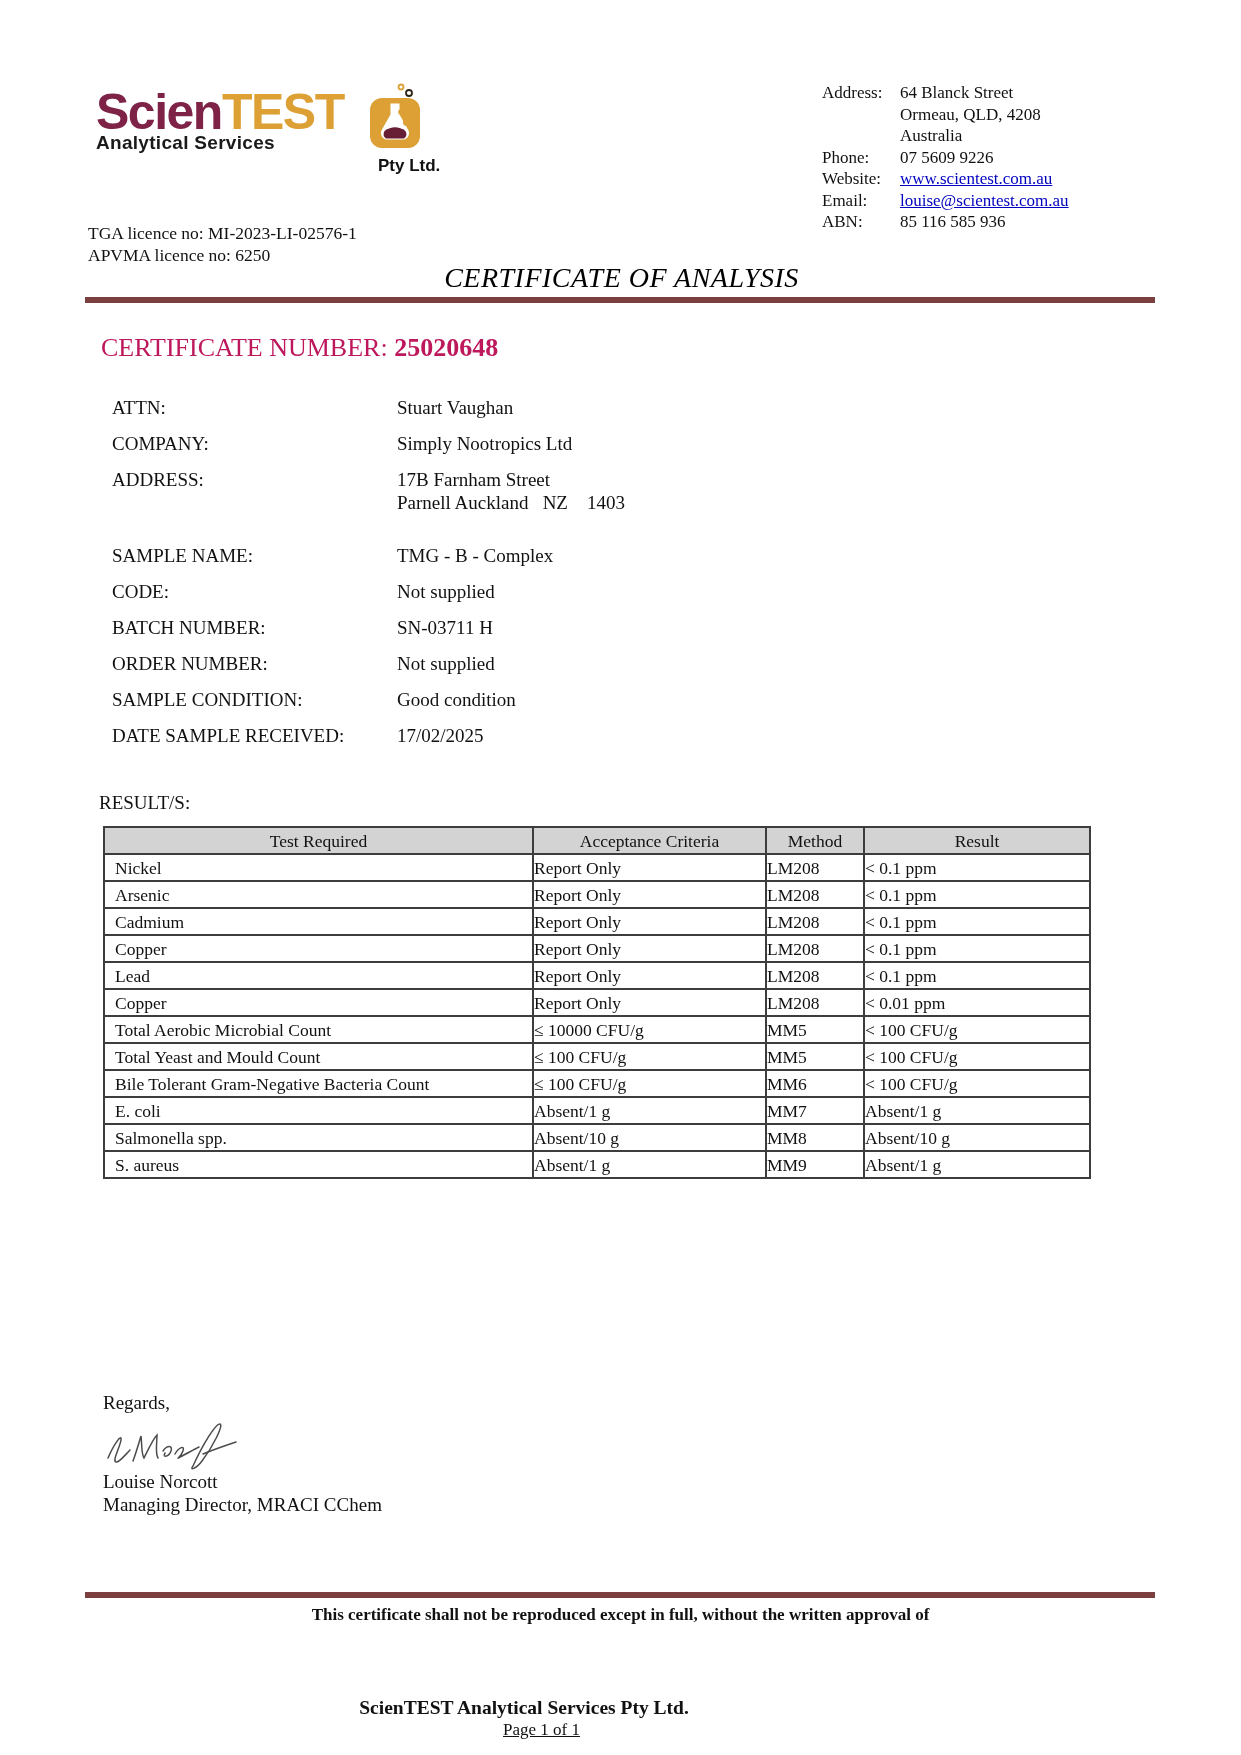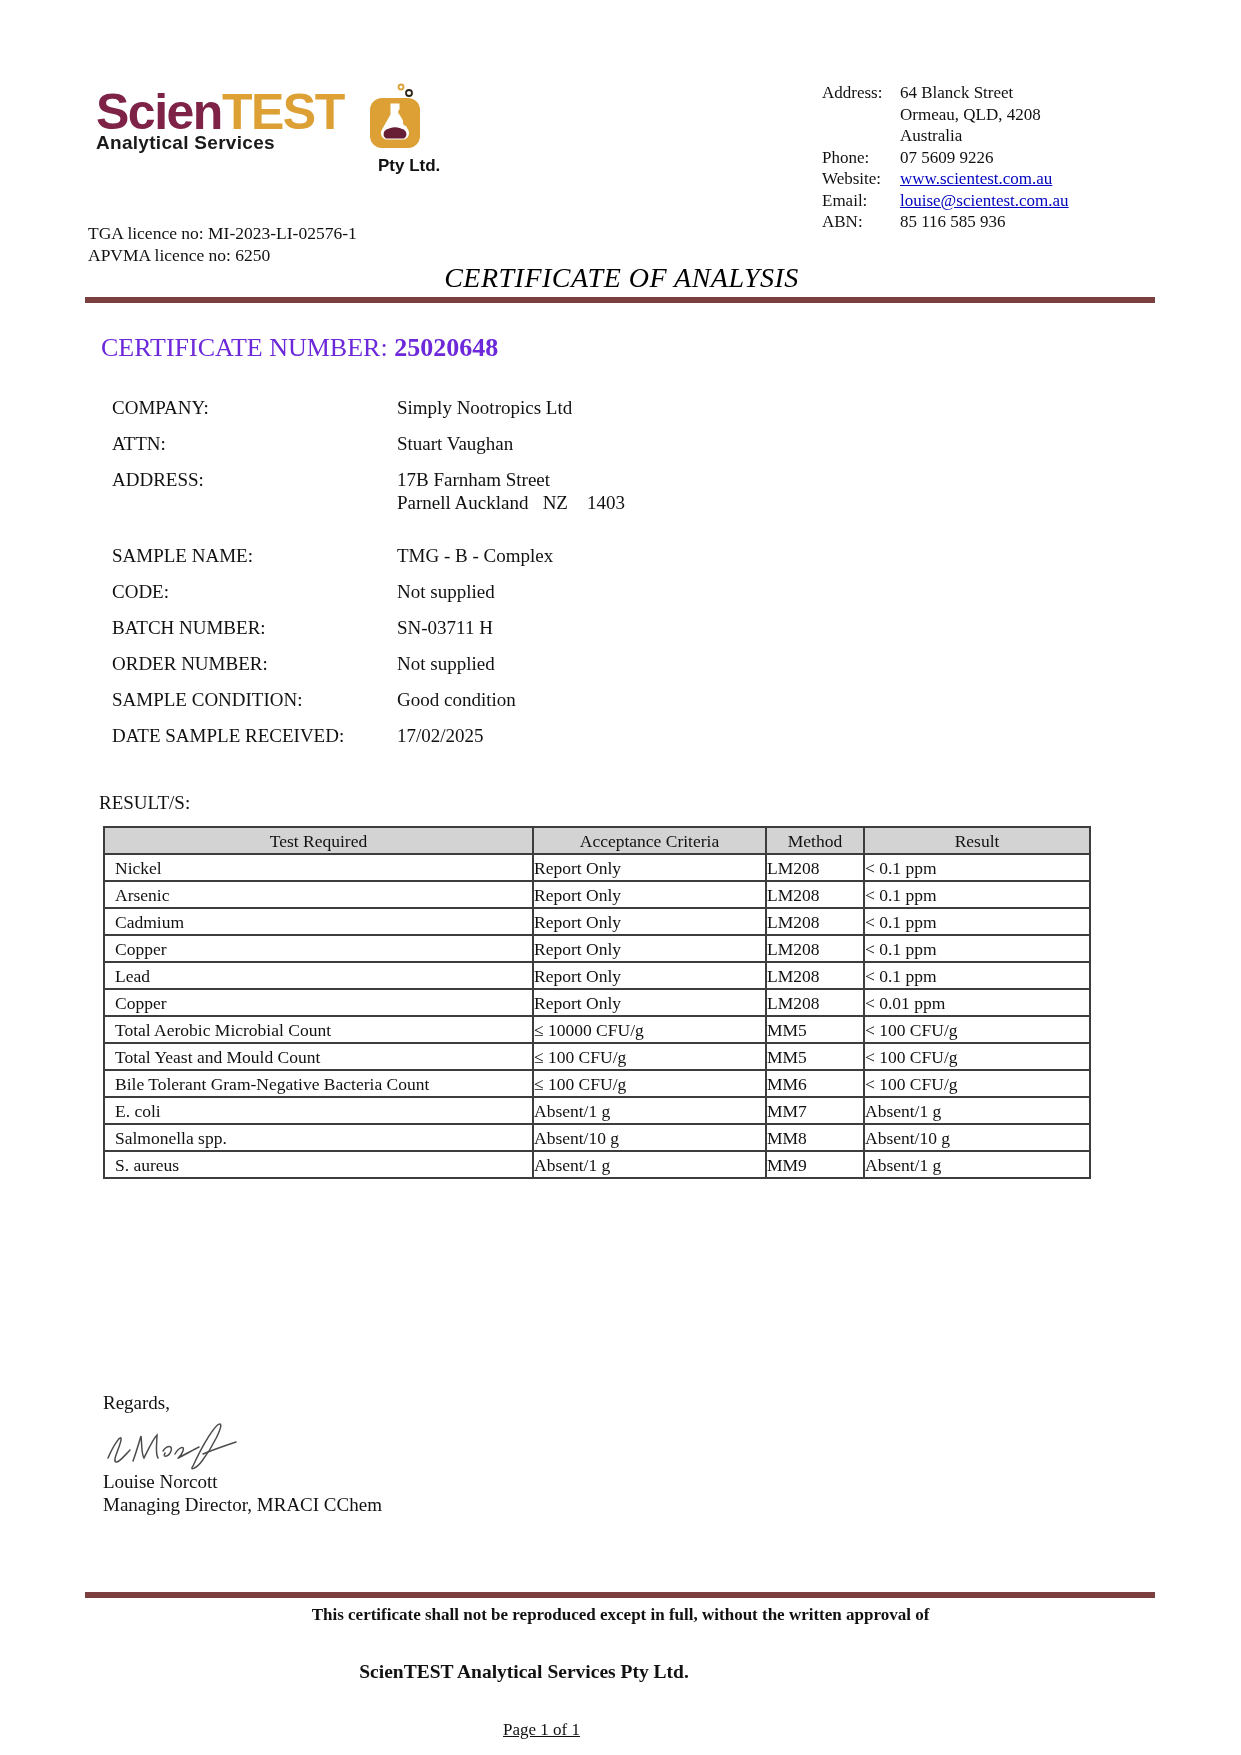--- a/index.html
+++ b/index.html
@@ -27,21 +27,21 @@
   .contact a{color:var(--link-blue,#0000bf);text-decoration:underline;}
   
   .licences{position:absolute;left:88px;top:222px;font-size:17.5px;line-height:22px;}
   
   .coa-title{position:absolute;left:88px;top:262px;width:1067px;text-align:center;
     font-style:italic;font-size:28px;letter-spacing:.5px;color:#000;}
   .rule{position:absolute;left:85px;width:1070px;height:6px;background:var(--accent-rule,#7b3f3f);}
   .rule-top{top:297px;}
   .rule-bottom{top:1592px;}
   
-  .cert-line{position:absolute;left:101px;top:333px;font-size:26px;color:#6d28d9;}
+  .cert-line{position:absolute;left:101px;top:333px;font-size:26px;color:#be185d;}
   .cert-line b{font-weight:700;}
   
   .details{position:absolute;left:112px;top:396px;font-size:19px;}
   .detail-row{display:flex;line-height:23px;margin-bottom:13px;}
   .detail-label{width:285px;flex:none;}
   .detail-value{white-space:pre-wrap;}
   .gap-after{margin-bottom:30px;}
   .results-heading{position:absolute;left:99px;top:792px;font-size:19px;}
   
   .results-table{position:absolute;left:103px;top:826px;width:986px;border-collapse:collapse;table-layout:fixed;
@@ -49,21 +49,21 @@
   .results-table th,.results-table td{border:2px solid #3d3d3d;height:25px;padding:0;line-height:24px;overflow:hidden;}
   .results-table th{background:var(--table-header-bg,#d3d3d3);font-weight:400;text-align:center;}
   .results-table td{text-align:left;}
   .results-table td.cell-left{text-align:left;padding-left:10px;}
   
   .sig-closing{position:absolute;left:103px;top:1392px;font-size:19px;}
   .sig-image{position:absolute;left:103px;top:1414px;}
   .sig-name{position:absolute;left:103px;top:1470px;font-size:19px;line-height:23px;}
   
   .footer-line1{position:absolute;left:0;top:1605px;width:1241px;text-align:center;font-weight:700;font-size:17px;}
-  .footer-line2{position:absolute;left:0;top:1661px;width:1048px;text-align:center;font-weight:700;font-size:19.5px;}
+  .footer-line2{position:absolute;left:0;top:1697px;width:1048px;text-align:center;font-weight:700;font-size:19.5px;}
   .page-indicator{position:absolute;left:0;top:1720px;width:1083px;text-align:center;font-size:17px;text-decoration:underline;}
 </style>
 </head>
 <body>
 
 <div class="page">
 
   <div class="logo-block">
     <div class="wordmark"><span class="part1">Scien</span><span class="part2">TEST</span></div>
     <div class="tagline">Analytical Services</div>
@@ -118,26 +118,26 @@
     <div>APVMA licence no: 6250</div>
   </div>
 
   <div class="coa-title">CERTIFICATE OF ANALYSIS</div>
   <div class="rule rule-top"></div>
 
   <div class="cert-line"><span>CERTIFICATE NUMBER:</span>&nbsp;<b>25020648</b></div>
 
   <div class="details">
       <div class="detail-row">
+        <div class="detail-label">ATTN:</div>
+        <div class="detail-value">Stuart Vaughan</div>
+      </div>
+      <div class="detail-row">
         <div class="detail-label">COMPANY:</div>
         <div class="detail-value">Simply Nootropics Ltd</div>
-      </div>
-      <div class="detail-row">
-        <div class="detail-label">ATTN:</div>
-        <div class="detail-value">Stuart Vaughan</div>
       </div>
       <div class="detail-row gap-after">
         <div class="detail-label">ADDRESS:</div>
         <div class="detail-value">17B Farnham Street
 Parnell Auckland   NZ    1403</div>
       </div>
       <div class="detail-row">
         <div class="detail-label">SAMPLE NAME:</div>
         <div class="detail-value">TMG - B - Complex</div>
       </div>

